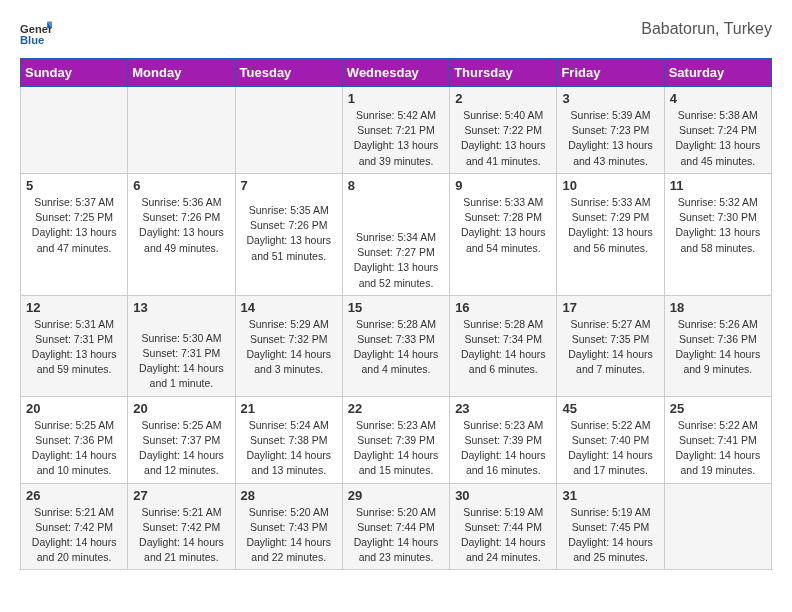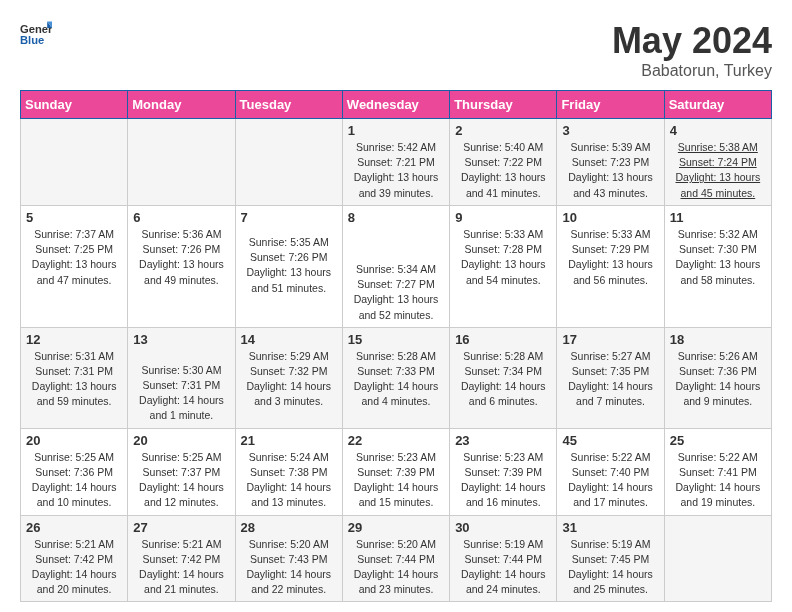--- a/index.html
+++ b/index.html
@@ -36,21 +36,21 @@
     .calendar-subtitle {
       font-size: 16px;
       color: #555;
     }
     table {
       width: 100%;
       border-collapse: collapse;
       font-size: 11px;
     }
     thead tr {
-      background-color: #ec4899;
+      background-color: #a21caf;
       color: #fff;
     }
     thead th {
       padding: 6px 4px;
       text-align: left;
       font-size: 13px;
       font-weight: bold;
       border: 1px solid #1a5fa8;
     }
     tbody tr {
@@ -93,21 +93,20 @@
 <div class="header-area">
   <div class="logo">
     <svg class="logo-icon" viewBox="0 0 40 35" xmlns="http://www.w3.org/2000/svg">
       <text x="0" y="16" font-size="14" font-weight="bold" fill="#333">General</text>
       <text x="0" y="30" font-size="14" font-weight="bold" fill="#1a5fa8">Blue</text>
       <polygon points="34,2 40,10 34,10" fill="#1a5fa8"></polygon>
       <polygon points="34,2 40,2 40,10" fill="#4a90d9"></polygon>
     </svg>
   </div>
   <div class="title-area">
-    <div class="calendar-title">May 2024</div>
     <div class="calendar-subtitle">Babatorun, Turkey</div>
   </div>
 </div>
 
 <table>
   <thead>
     <tr>
       <th>Sunday</th>
       <th>Monday</th>
       <th>Tuesday</th>
@@ -135,29 +134,29 @@
 Daylight: 13 hours and 41 minutes.</div>
         </td>
         <td>
           <span class="day-number">3</span>
           <div class="cell-text" style="white-space: pre-line;">Sunrise: 5:39 AM
 Sunset: 7:23 PM
 Daylight: 13 hours and 43 minutes.</div>
         </td>
         <td>
           <span class="day-number">4</span>
-          <div class="cell-text" style="white-space: pre-line; text-decoration: underline;">Sunrise: 5:38 AM
+          <div class="cell-text" style="white-space: pre-line;">Sunrise: 5:38 AM
 Sunset: 7:24 PM
 Daylight: 13 hours and 45 minutes.</div>
         </td>
       </tr>
       <tr>
         <td>
           <span class="day-number">5</span>
-          <div class="cell-text" style="white-space: pre-line;">Sunrise: 7:37 AM
+          <div class="cell-text" style="white-space: pre-line;">Sunrise: 5:37 AM
 Sunset: 7:25 PM
 Daylight: 13 hours and 47 minutes.</div>
         </td>
         <td>
           <span class="day-number">6</span>
           <div class="cell-text" style="white-space: pre-line;">Sunrise: 5:36 AM
 Sunset: 7:26 PM
 Daylight: 13 hours and 49 minutes.</div>
         </td>
         <td>

